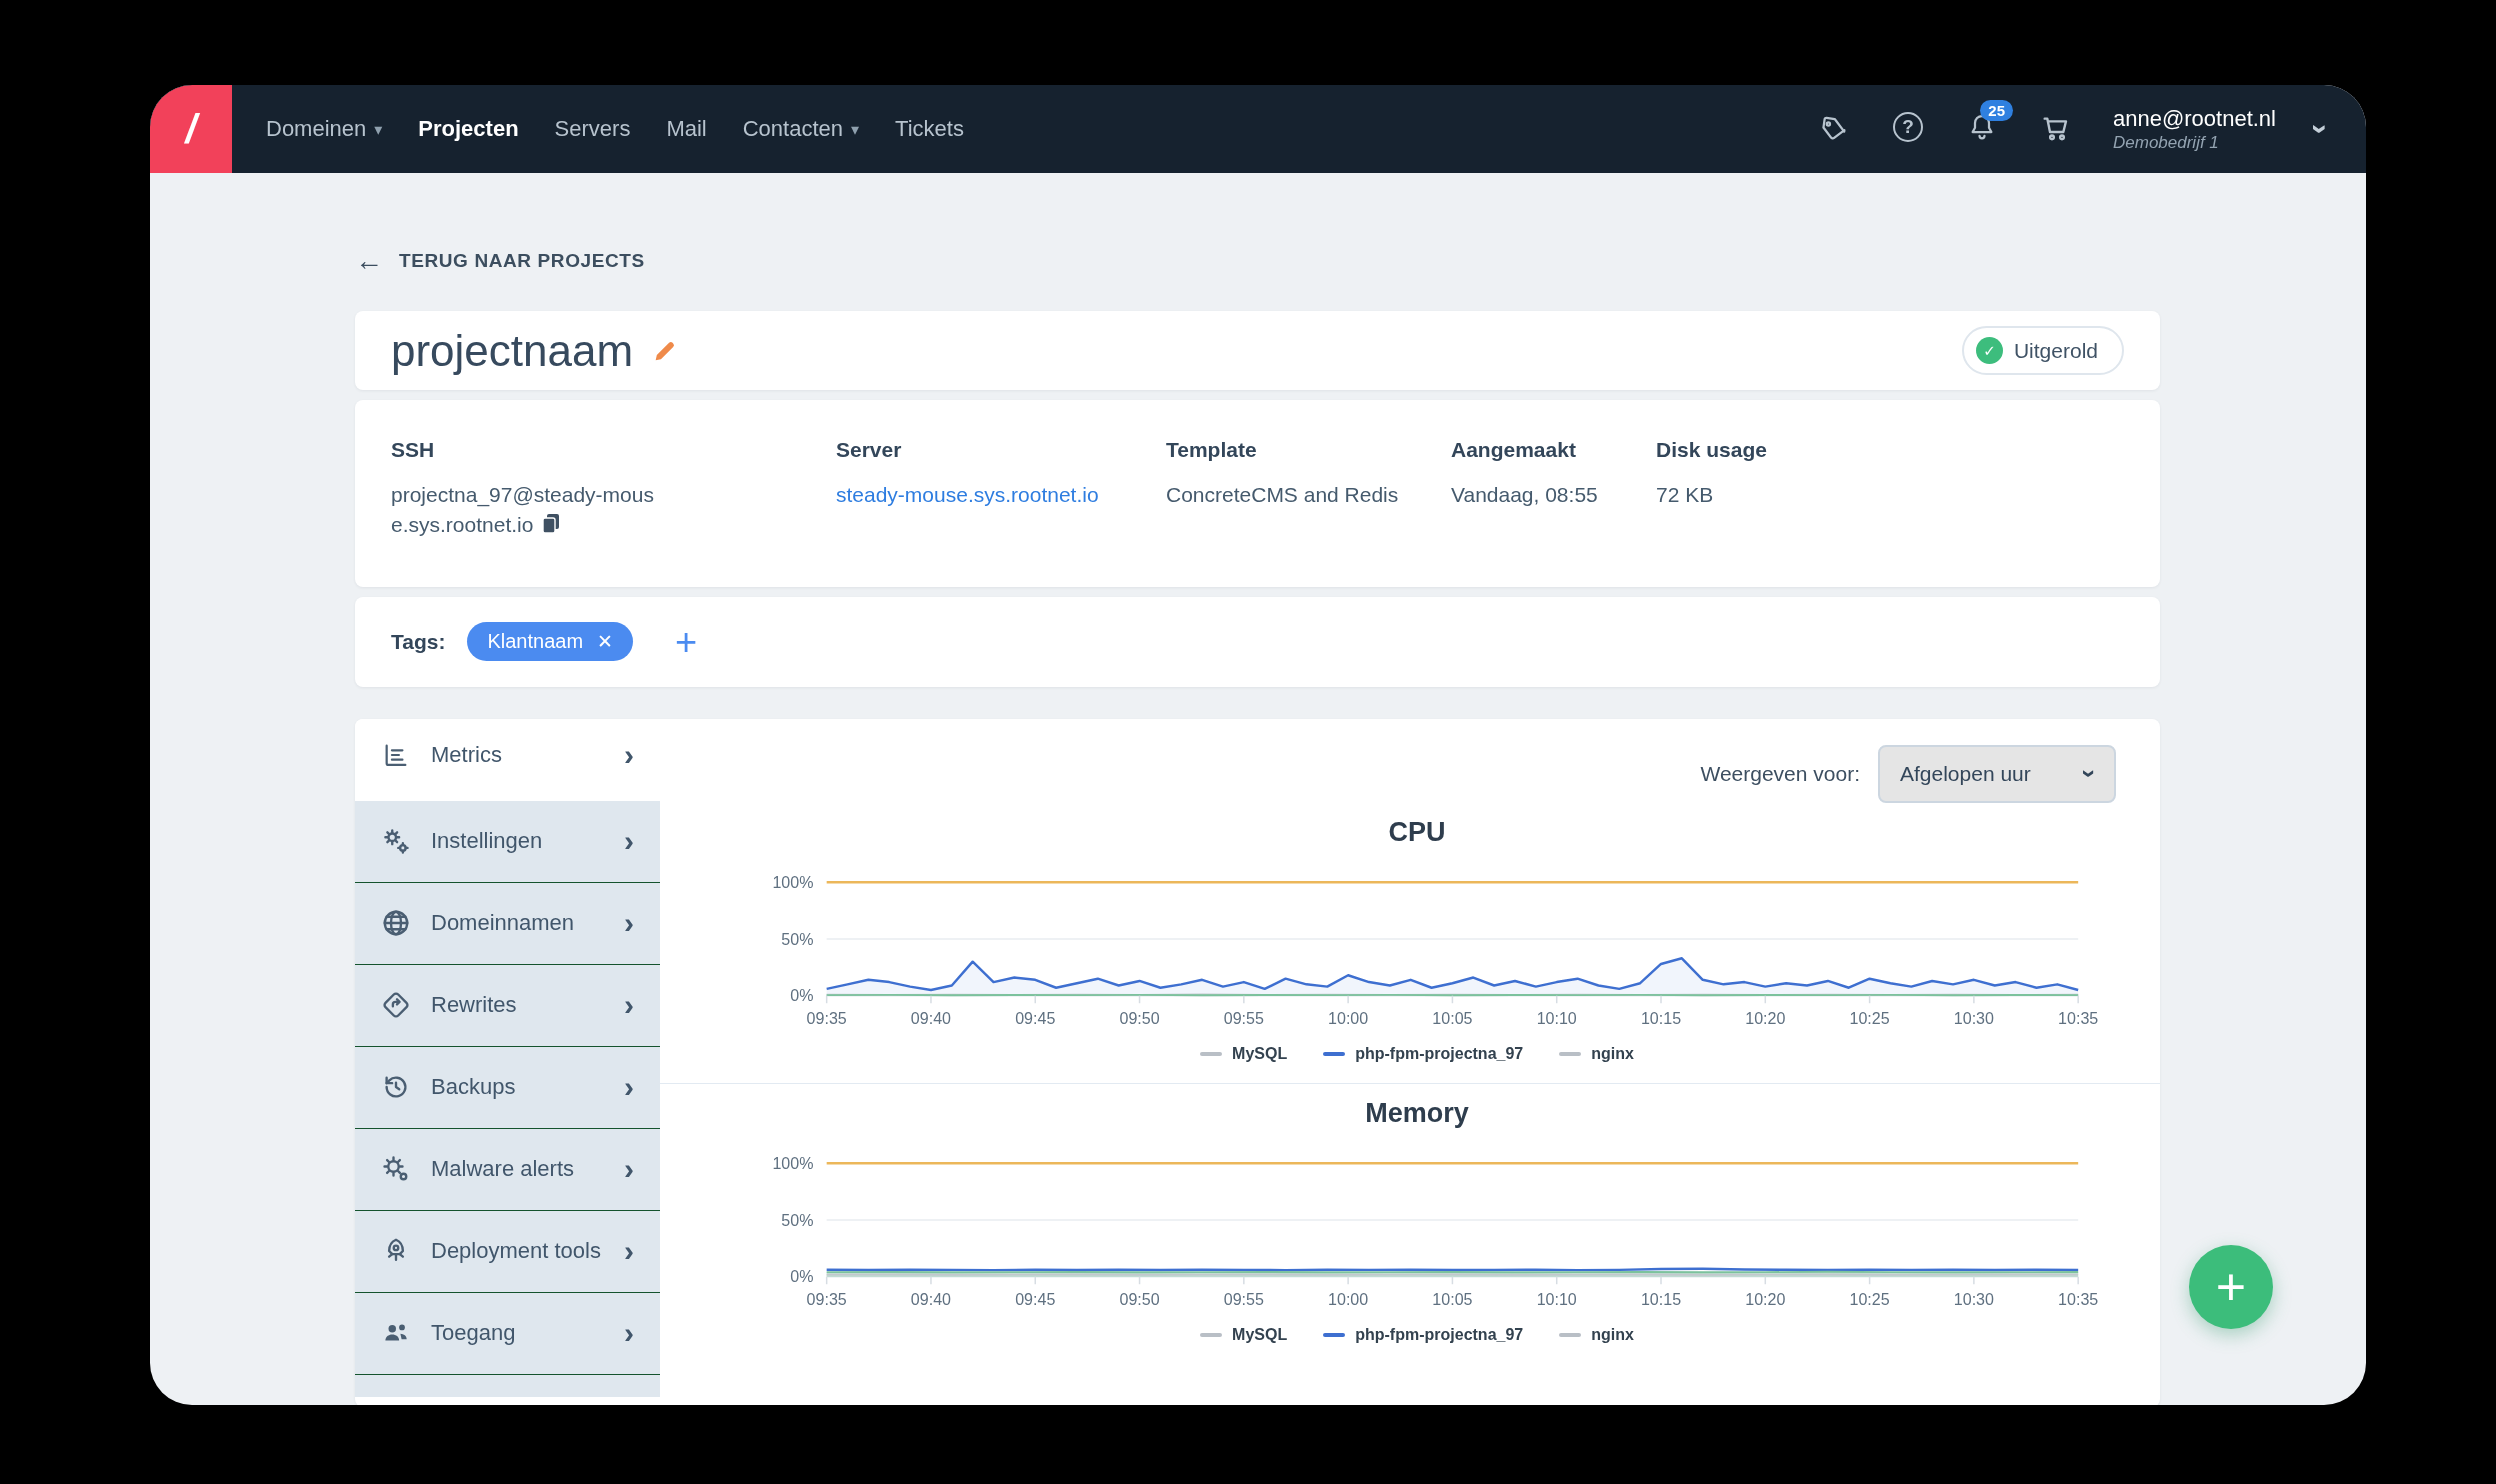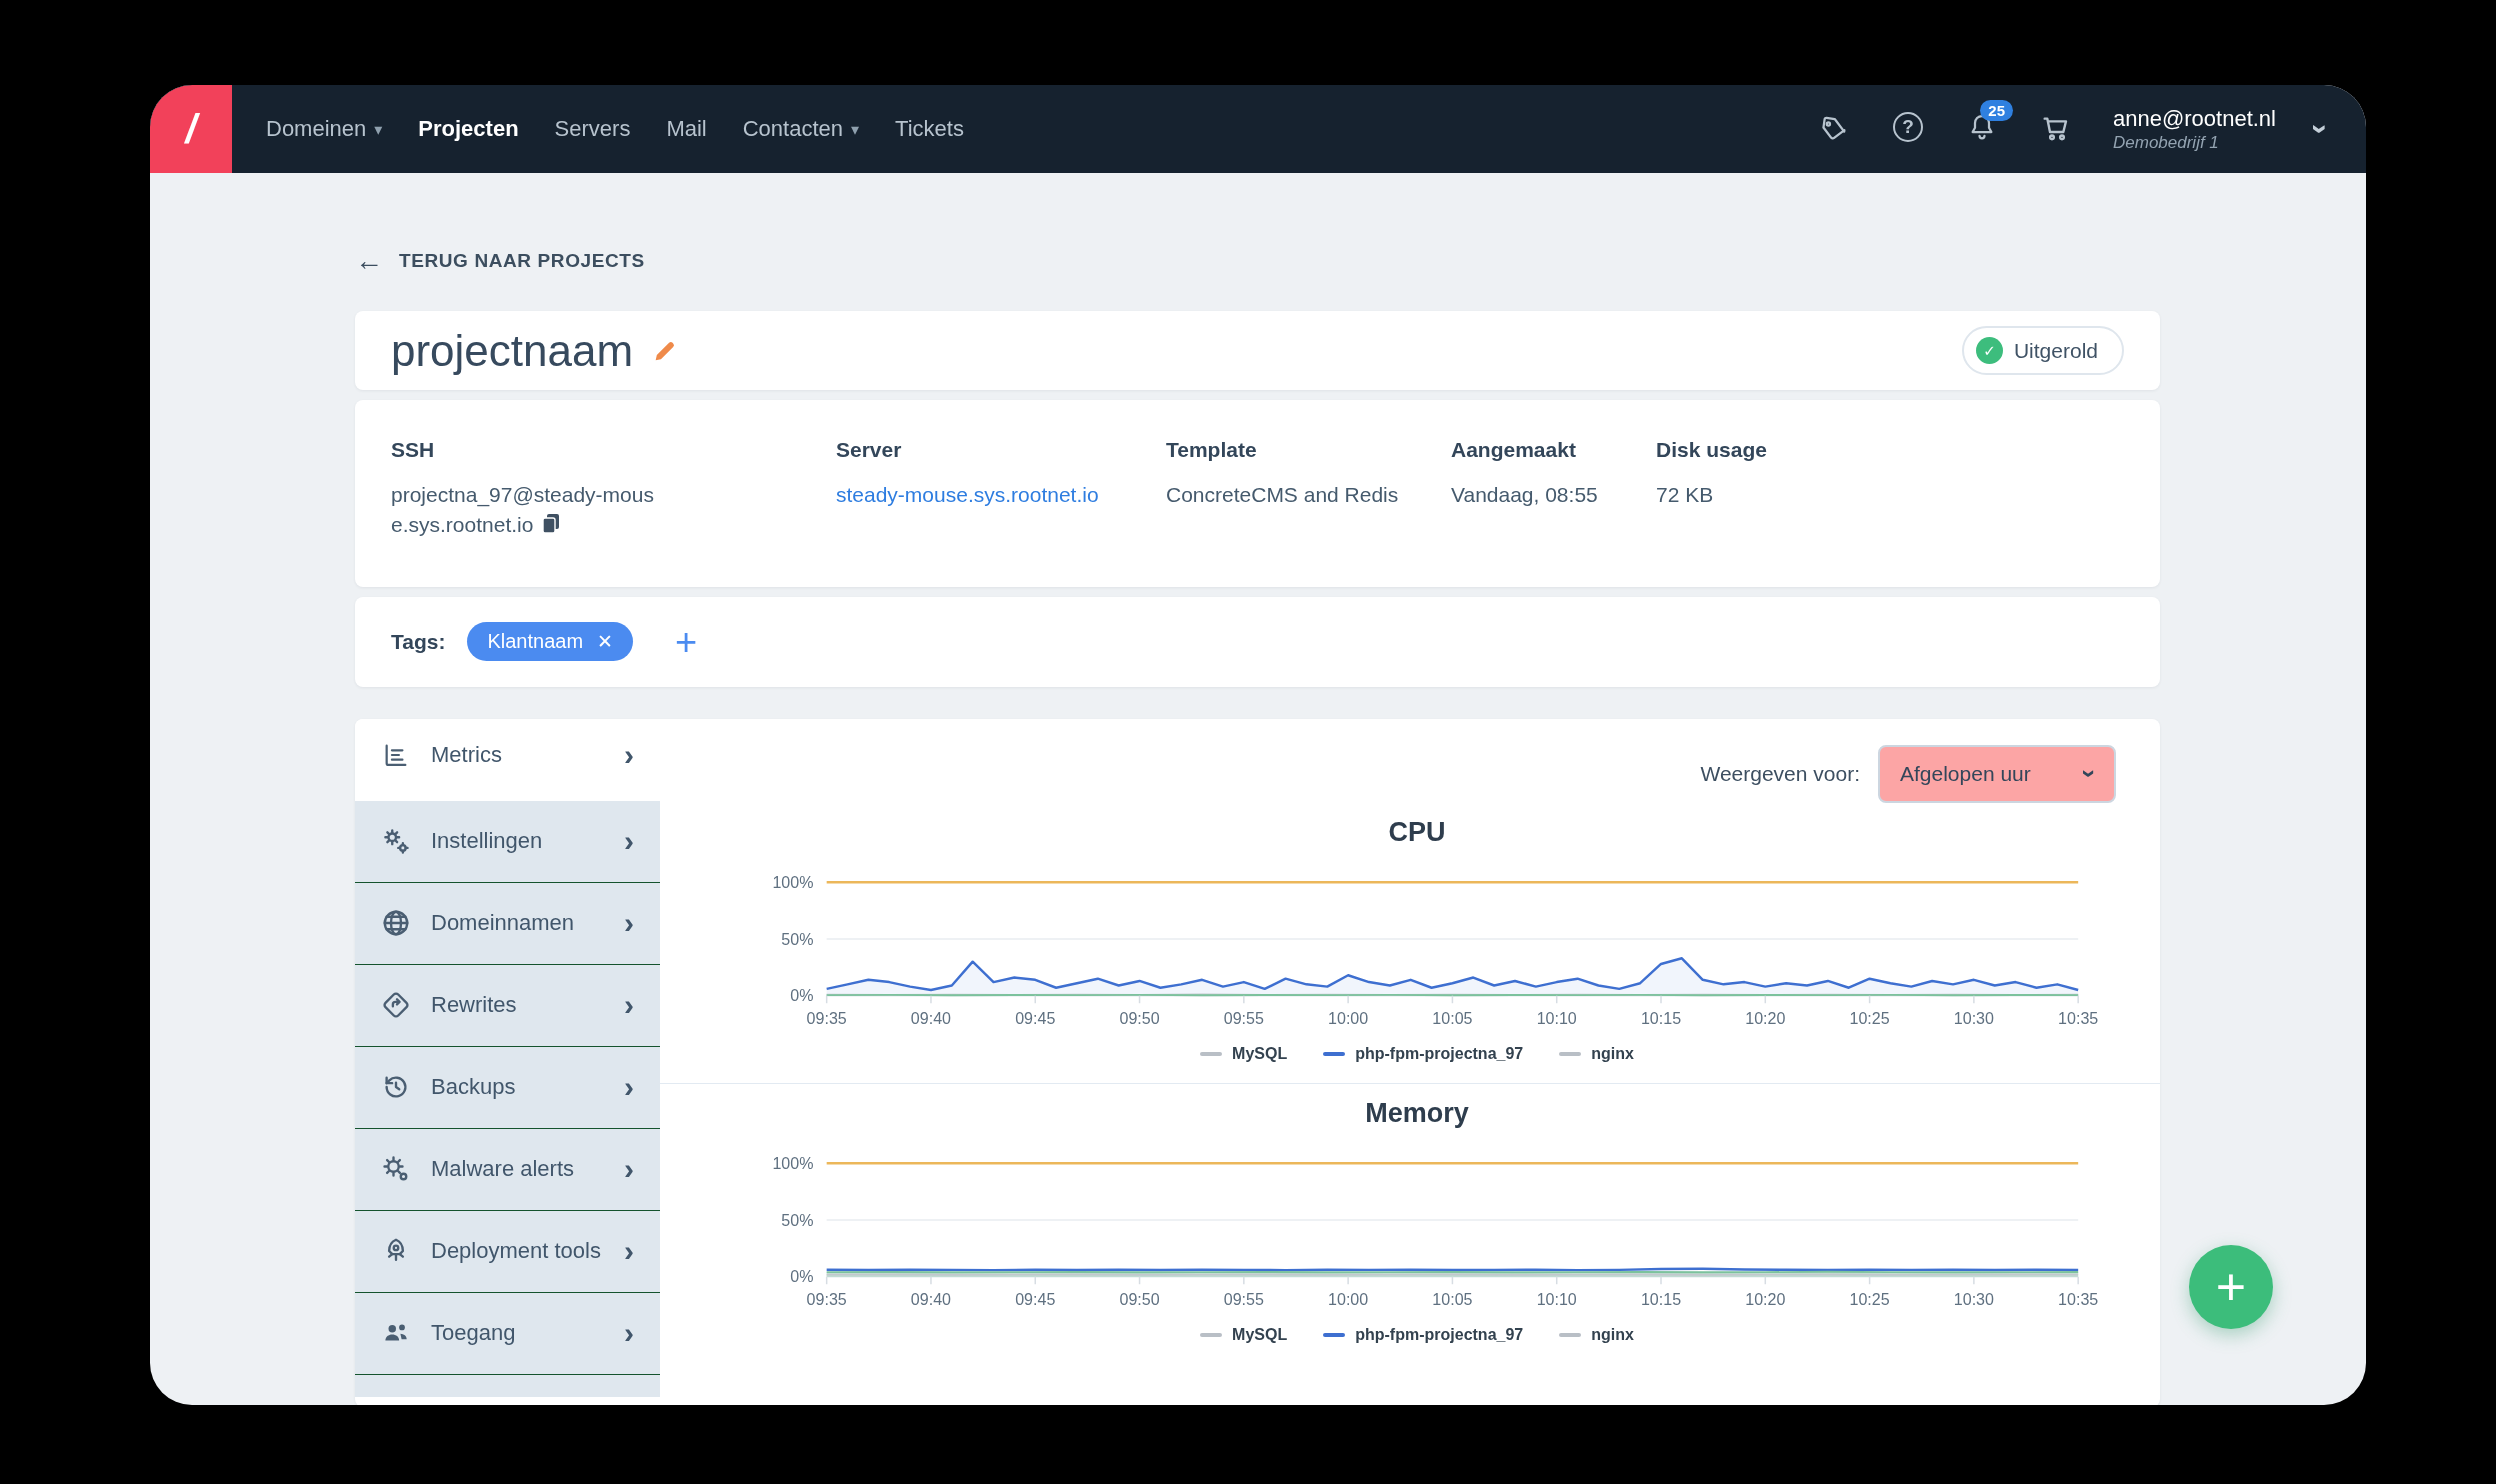--- a/index.html
+++ b/index.html
@@ -66,21 +66,21 @@
                border-bottom:1px solid #14532d; cursor:pointer; }
   .side-item.active { background:#fff; height:72px; border-bottom:none; margin-bottom:10px; }
   .side-item .s-icon { width:30px; display:flex; justify-content:center; margin-right:20px; color:#4a5e72; }
   .side-item .s-label { font-size:22px; color:#41566b; }
   .side-item .s-chev { margin-left:auto; font-size:30px; font-weight:700; color:#41566b; }
   .side-item.partial { height:22px; border-bottom:none; }
 
   .chart-area { flex:1; padding:26px 44px 0 58px; display:flex; flex-direction:column; }
   .filter-row { display:flex; align-items:center; justify-content:flex-end; gap:18px; }
   .filter-label { font-size:21px; color:#3d4f61; }
-  .select-box { width:238px; height:58px; border:2px solid #ccd6e0; border-radius:8px; background:#fca5a5;
+  .select-box { width:238px; height:58px; border:2px solid #ccd6e0; border-radius:8px; background:#e5e5e5;
                 display:flex; align-items:center; padding:4px 20px; cursor:pointer; }
   .select-value { font-size:21px; color:#33465a; }
   .select-chev { margin-left:auto; font-size:26px; color:#33465a; font-weight:700; }
 
   .chart-block { margin-top:10px; }
   .chart-title { text-align:center; font-size:27px; font-weight:700; color:#2e3d4d; margin:14px 0 6px; }
   .chart-svg { width:100%; display:block; }
   .legend { display:flex; justify-content:center; gap:36px; margin-top:2px; }
   .legend-item { display:flex; align-items:center; gap:10px; }
   .legend-dash { width:22px; height:4px; border-radius:2px; }

